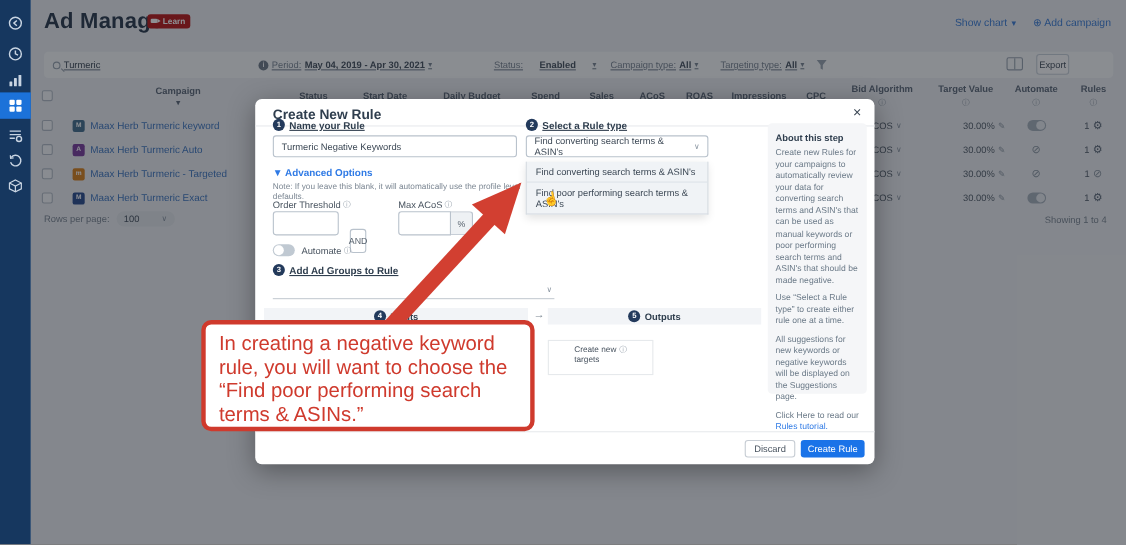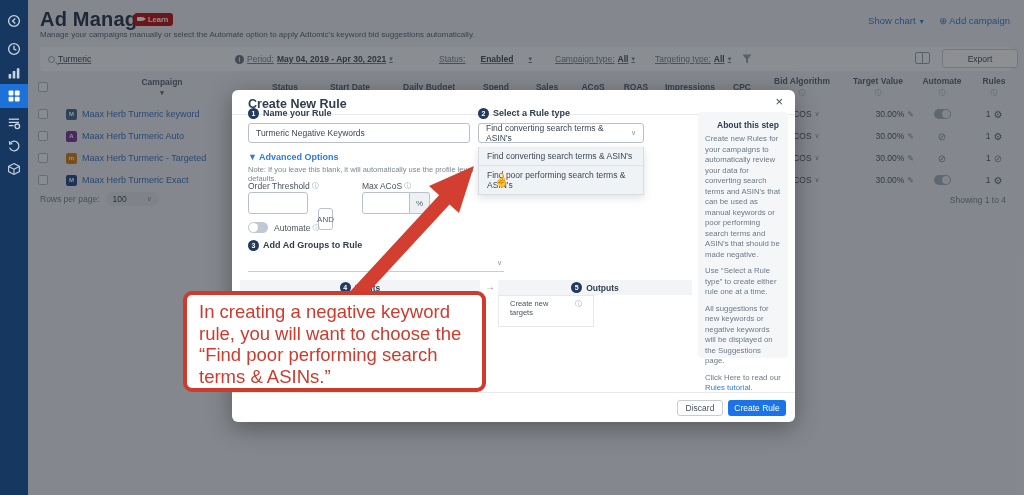--- a/index.html
+++ b/index.html
@@ -29,21 +29,21 @@
   .filterbar { position:absolute; left:12px; top:47px; width:972px; height:24px; background:#f7f9fa; border-radius:4px; }
   .fitem { position:absolute; top:0; height:24px; display:flex; align-items:center; gap:3px; font-size:8.5px; color:#7c8793; cursor:pointer;text-decoration:underline; }
   .fitem b { color:#48535f; font-weight:bold; }
   .mag { width:7px; height:7px; border:1.4px solid #9aa5b0; border-radius:50%; position:relative; }
   .mag:after { content:""; position:absolute; left:5.5px; top:6px; width:3.5px; height:1.4px; background:#9aa5b0; transform:rotate(45deg); }
   .searchtxt { color:#3c4855; }
   .infodot { display:inline-flex; width:9px; height:9px; border-radius:50%; background:#707c88; color:#f7f9fa; font-size:6.5px; align-items:center; justify-content:center; font-weight:bold; }
   .funnel svg { display:block; }
   .colicon { position:absolute; top:5px; width:15px; height:12px; border:1.2px solid #9aa5b0; border-radius:2px; cursor:pointer; }
   .colicon:after { content:""; position:absolute; left:6px; top:0; width:1.2px; height:10px; background:#9aa5b0; }
-  .export-btn { position:absolute; top:2px; width:76px; height:19px; background:#fdfdfd; border:1px solid #c9d1d9; border-radius:3px;
+  .export-btn { position:absolute; top:2px; width:30px; height:19px; background:#fdfdfd; border:1px solid #c9d1d9; border-radius:3px;
                 font-size:8.5px; color:#48535f; display:flex; align-items:center; justify-content:center; cursor:pointer; }
 
   
   .tbl { position:absolute; left:10px; top:76px; width:980px; }
   .trow { display:grid; grid-template-columns:28px 192px 54px 76px 82px 52px 50px 42px 44px 64px 40px 80px 72px 56px 48px; align-items:center; height:22px; }
   .thead { height:15px; font-size:8.5px; font-weight:bold; color:#5f6b7a; }
   .th { display:flex; align-items:center; gap:2px;flex-direction:column; }
   .th.r { justify-content:flex-end; }
   .th.c { justify-content:center; }
   .info { font-size:7px; color:#98a2ad; font-weight:normal; }
@@ -67,21 +67,21 @@
   .overlay { position:absolute; left:28px; top:0; width:996px; height:495px; background:rgba(15,20,28,0.47); z-index:10; }
 
   
   .modal { position:absolute; left:232px; top:90px; width:563px; height:332px; background:#fff; border-radius:6px;
            box-shadow:0 6px 24px rgba(0,0,0,.35); z-index:20; }
   .m-title { position:absolute; left:16px; top:7px; font-size:12.5px; font-weight:bold; color:#2f3e4e; }
   .m-close { position:absolute; right:12px; top:4px; font-size:13px; color:#3c4855; cursor:pointer; }
   .m-sep { position:absolute; left:0; top:24px; width:563px; height:1px; background:#e8eaed; }
   .badge { display:inline-flex; width:11px; height:11px; border-radius:50%; background:#233a5c; color:#fff; font-size:7px; font-weight:bold;
            align-items:center; justify-content:center; margin-right:4px; }
-  .slabel { position:absolute; font-size:9px; font-weight:bold; color:#2f3e4e; display:flex; align-items:flex-start; }
+  .slabel { position:absolute; font-size:9px; font-weight:bold; color:#2f3e4e; display:flex; align-items:flex-end;text-decoration:underline; }
   .txt-input { position:absolute; border:1px solid #b9c2cc; border-radius:3px; background:#fff; font-size:8.5px; color:#3c4855;
                padding:0 7px; font-family:"Liberation Sans",sans-serif; }
   .select { position:absolute; border:1px solid #b9c2cc; border-radius:3px; background:#fff; font-size:8.5px; color:#3c4855;
             display:flex; align-items:center; padding:0 7px; justify-content:space-between; cursor:pointer; }
   .dropdown { position:absolute; left:246px; top:57px; width:166px; background:#f0f3f6; border:1px solid #d8dde3; border-top:none;
               box-shadow:0 3px 8px rgba(0,0,0,.12); z-index:2; }
   .opt { font-size:8.5px; color:#3c4855; padding:4px 8px; cursor:pointer; }
   .opt:first-child { border-bottom:1px solid #dde3e8; }
   .adv { position:absolute; left:16px; top:62px; font-size:9px; font-weight:bold; color:#2f7ae5; cursor:pointer; }
   .note { position:absolute; left:16px; top:75px; font-size:7.5px; color:#7c8793; width:230px; }
@@ -92,32 +92,32 @@
             font-size:8px; color:#55606c; display:flex; align-items:center; justify-content:center; }
   .m-toggle { position:absolute; width:20px; height:11px; border-radius:6px; background:#c0c9d2; cursor:pointer; }
   .m-toggle:after { content:""; position:absolute; left:1px; top:1px; width:9px; height:9px; border-radius:50%; background:#fff; }
   .ddline { position:absolute; left:16px; top:164px; width:256px; height:18px; border-bottom:1px solid #c6ccd3; cursor:pointer; }
   .ddline .chev { position:absolute; right:2px; top:5px; }
 
   .iobox { position:absolute; left:8px; top:190px; width:452px; height:78px; }
   .iohdr { position:absolute; top:0; height:15px; background:#f2f4f7; display:flex; align-items:center; justify-content:center;
            font-size:8.5px; font-weight:bold; color:#2f3e4e; }
   .ioarrow { position:absolute; left:245px; top:1px; font-size:10px; color:#7a8691; }
-  .iocell { position:absolute; top:15px; height:32px; background:#fff; border:1px solid #e6e9ec; font-size:7.5px; color:#48535f;
-            padding:3px 11px; display:flex; gap:2px; }
+  .iocell { position:absolute; top:29px; height:32px; background:#fff; border:1px solid #e6e9ec; font-size:7.5px; color:#48535f;
+            padding:3px 23px; display:flex; gap:2px; }
   .iofrag { position:absolute; left:230px; top:24px; font-size:7.5px; color:#48535f; display:flex; gap:2px; }
 
   .m-footline { position:absolute; left:0; top:302px; width:563px; height:1px; background:#e8eaed; }
   .btn-discard { position:absolute; left:445px; top:310px; width:46px; height:16px; border:1px solid #c6ccd3; border-radius:3px;
                  background:#fff; font-size:8.5px; color:#48535f; display:flex; align-items:center; justify-content:center; cursor:pointer; }
   .btn-create { position:absolute; left:496px; top:310px; width:58px; height:16px; border-radius:3px; background:#1a73e8;
                 font-size:8.5px; color:#fff; display:flex; align-items:center; justify-content:center; cursor:pointer; }
 
   .about { position:absolute; left:466px; top:22px; width:90px; height:246px; background:#f5f6f8; border-radius:4px; padding:8px 7px; }
-  .about h4 { font-size:8.5px; color:#2f3e4e; margin-bottom:4px;margin-left:12px; }
+  .about h4 { font-size:8.5px; color:#2f3e4e; margin-bottom:4px; }
   .about p { font-size:7.8px; color:#6b7a88; line-height:1.35; margin-bottom:6px; }
   .about .blue { color:#2f7ae5; cursor:pointer; }
 
   
   .arrow-svg { position:absolute; left:0; top:0; z-index:25; pointer-events:none; }
   .cursor-glyph { position:absolute; left:494px; top:174px; z-index:26; font-size:12px; color:#93a1ad; transform:rotate(-12deg); }
   .annotation { position:absolute; left:183px; top:291px; width:303px; height:101px; background:#fff; border:4px solid #cf3a2d;
                 border-radius:9px; z-index:30; padding:6px 12px; }
   .annotation div { font-size:18.5px; color:#cf3a2d; line-height:1.17; white-space:nowrap; }
 </style>
@@ -176,38 +176,37 @@
         </svg>
     </div>
   </nav>
 
   <div class="content">
     <div class="page-title">Ad Manager</div>
     <div class="learn-badge">
       <span class="cam"></span>
       <span>Learn</span>
     </div>
-    <div class="subtitle">Manage your campaigns manually or select the Automate option to apply Adtomic's keyword bid suggestions automatically.</div>
     <div class="hdr-links">
       <span class="lnk"><span>Show chart</span> <span class="caret">▼</span></span>
       <span class="lnk">⊕ Add campaign</span>
     </div>
 
     <div class="filterbar">
       <div class="fitem" style="left:8px;">
         <span class="mag"></span>
         <span class="searchtxt">Turmeric</span>
       </div>
       <div class="fitem" style="left:195px;">
         <span class="infodot">i</span>
         <span>Period:</span>
           <b>May 04, 2019 - Apr 30, 2021</b>
           <span class="caret">▾</span>
       </div>
-      <div class="fitem" style="left:399px;gap:15px;">
+      <div class="fitem" style="left:409px;gap:15px;">
         <span>Status:</span>
           <b>Enabled</b>
           <span class="caret">▾</span>
       </div>
       <div class="fitem" style="left:515px;">
         <span>Campaign type:</span>
           <b>All</b>
           <span class="caret">▾</span>
       </div>
       <div class="fitem" style="left:615px;">

